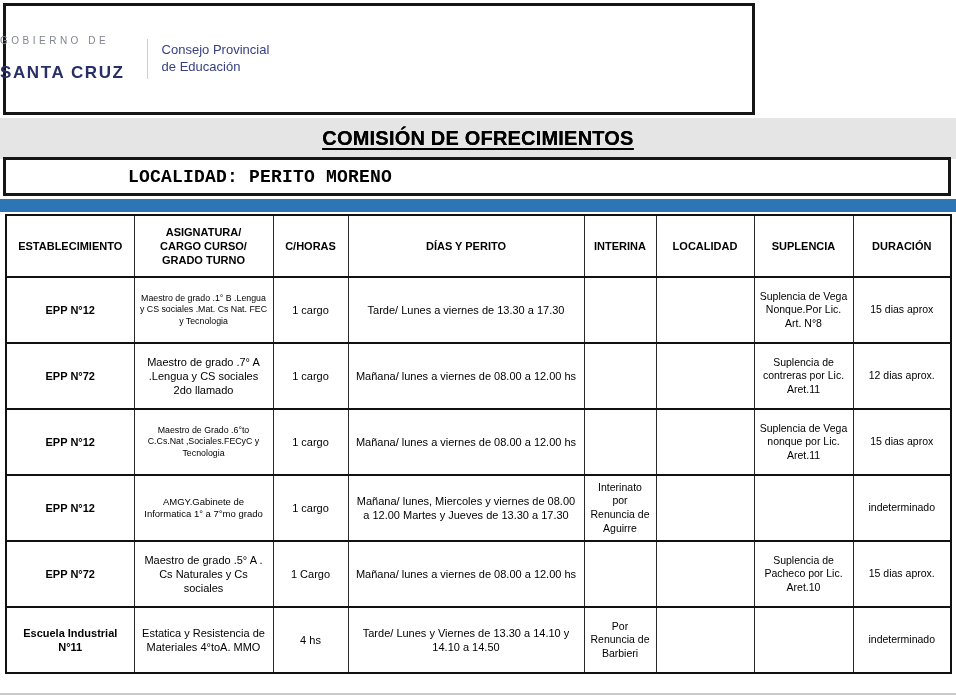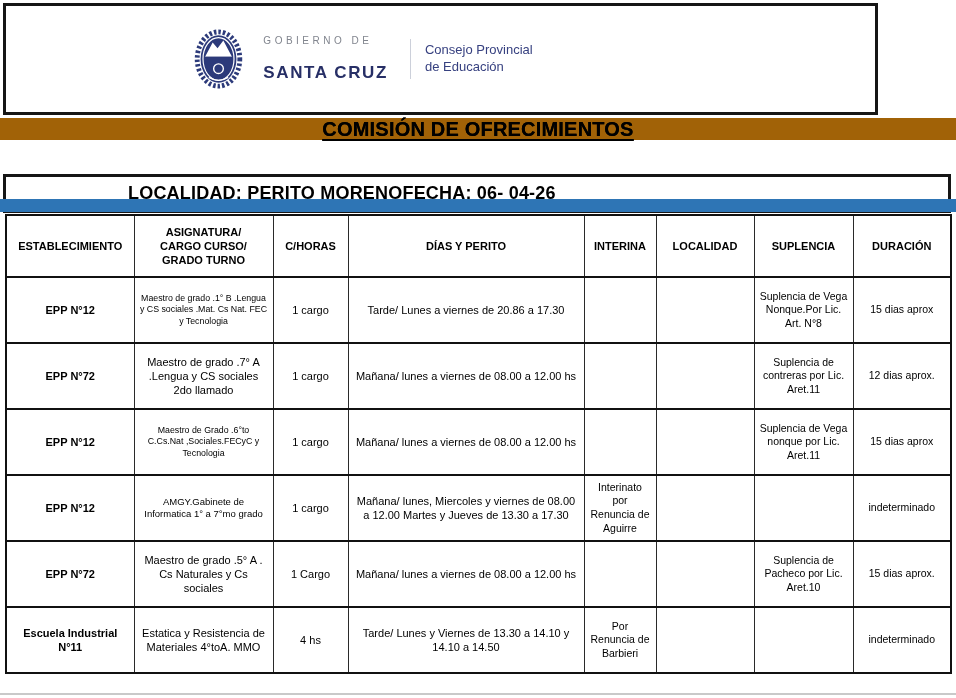--- a/index.html
+++ b/index.html
@@ -1,42 +1,42 @@
 <!DOCTYPE html>
 <html><head>
 <meta charset="utf-8">
 <style>
   * { margin: 0; padding: 0; box-sizing: border-box; }
   html, body { width: 956px; height: 698px; background: #ffffff; overflow: hidden;
     font-family: "Liberation Sans", sans-serif; }
   .page { position: relative; width: 956px; height: 698px; background: #fff; }
 
   
-  .letterhead { position: absolute; left: 3px; top: 3px; width: 875px; height: 112px;
-    border: 3px solid #161616; background: #fff; display: flex; align-items: center; justify-content: center; }
+  .letterhead { position: absolute; left: 3px; top: 3px; width: 752px; height: 112px;
+    border: 3px solid #161616; background: #fff; display: flex; align-items: center; }
   .logo-row { position: relative; left: -79px; display: flex; align-items: center; }
   .shield { width: 57px; height: 62px; flex: 0 0 auto; }
   .gov-text { margin-left: 16px; }
   .gov-line1 { font-size: 10px; letter-spacing: 3.5px; color: #81858e; font-weight: 500; }
   .gov-line2 { font-size: 17px; letter-spacing: 1.6px; color: #272f66; font-weight: bold; margin-top: 17px; }
   .lh-divider { width: 1px; height: 40px; background: #ccd0da; margin: 0 14px 0 22px; }
   .council-text { font-size: 13px; color: #374180; line-height: 1.3; }
 
   
-  .title-band { position: absolute; left: 0; top: 118px; width: 956px; height: 22px;
-    background: #a16207; display: flex; align-items: center; justify-content: center; }
+  .title-band { position: absolute; left: 0; top: 118px; width: 956px; height: 41px;
+    background: #e5e5e5; display: flex; align-items: center; justify-content: center; }
   .doc-title { font-size: 20px; font-weight: bold; color: #000;
     text-decoration: underline; text-decoration-thickness: 2px; text-underline-offset: 3px;
     letter-spacing: 0.2px; text-shadow: 0 0 0.4px #000; }
   .thin-band { position: absolute; left: 0; top: 199px; width: 956px; height: 13px; background: #2e75b5; }
 
   
-  .locality-band { position: absolute; left: 3px; top: 174px; width: 948px; height: 39px;
+  .locality-band { position: absolute; left: 3px; top: 157px; width: 948px; height: 39px;
     border: 3px solid #161616; background: #fff; display: flex; align-items: center;
-    justify-content: flex-start; padding: 0 46px 0 122px; }
+    justify-content: space-between; padding: 0 46px 0 122px; font-family: Liberation Mono, monospace; }
   .locality-label, .date-label { font-size: 18px; font-weight: bold; color: #000; letter-spacing: 0.2px; }
 
   
   .grid-wrap { position: absolute; left: 5px; top: 214px; width: 945px; }
   table { border-collapse: collapse; width: 945px; table-layout: fixed; border: 2px solid #111; }
   th, td { border-left: 1px solid #2a2a2a; border-right: 1px solid #2a2a2a;
     border-top: 2px solid #111; border-bottom: 2px solid #111;
     text-align: center; vertical-align: middle; padding: 2px 5px; color: #000; line-height: 1.3; }
   thead tr { height: 62px; }
   tbody tr { height: 66px; }
@@ -78,21 +78,20 @@
       </div>
     </div>
   </div>
 
   <div class="title-band">
     <span class="doc-title">COMISIÓN DE OFRECIMIENTOS</span>
   </div>
 
   <div class="locality-band">
     <span class="locality-label">LOCALIDAD: PERITO MORENO</span>
-    <span class="date-label">FECHA: 06- 04-26</span>
   </div>
 
   <div class="thin-band"></div>
 
   <div class="grid-wrap">
     <table>
       <colgroup>
         <col style="width:128px">
           <col style="width:139px">
           <col style="width:75px">
@@ -114,21 +113,21 @@
           <th>LOCALIDAD</th>
           <th>SUPLENCIA</th>
           <th>DURACIÓN</th>
         </tr>
       </thead>
       <tbody>
         <tr>
           <td class="est">EPP N°12</td>
           <td class="asig-s">Maestro de grado .1° B .Lengua y CS sociales .Mat. Cs Nat. FEC y Tecnologia</td>
           <td class="horas">1 cargo</td>
-          <td class="dias">Tarde/ Lunes a viernes de 20.86 a 17.30</td>
+          <td class="dias">Tarde/ Lunes a viernes de 13.30 a 17.30</td>
           <td class="inter"></td>
           <td class="renun"></td>
           <td class="supl">Suplencia de Vega Nonque.Por Lic. Art. N°8</td>
           <td class="dur">15 dias aprox</td>
         </tr>
         <tr>
           <td class="est">EPP N°72</td>
           <td class="asig-n">Maestro de grado .7° A .Lengua y CS sociales 2do llamado</td>
           <td class="horas">1 cargo</td>
           <td class="dias">Mañana/ lunes a viernes de 08.00 a 12.00 hs</td>

